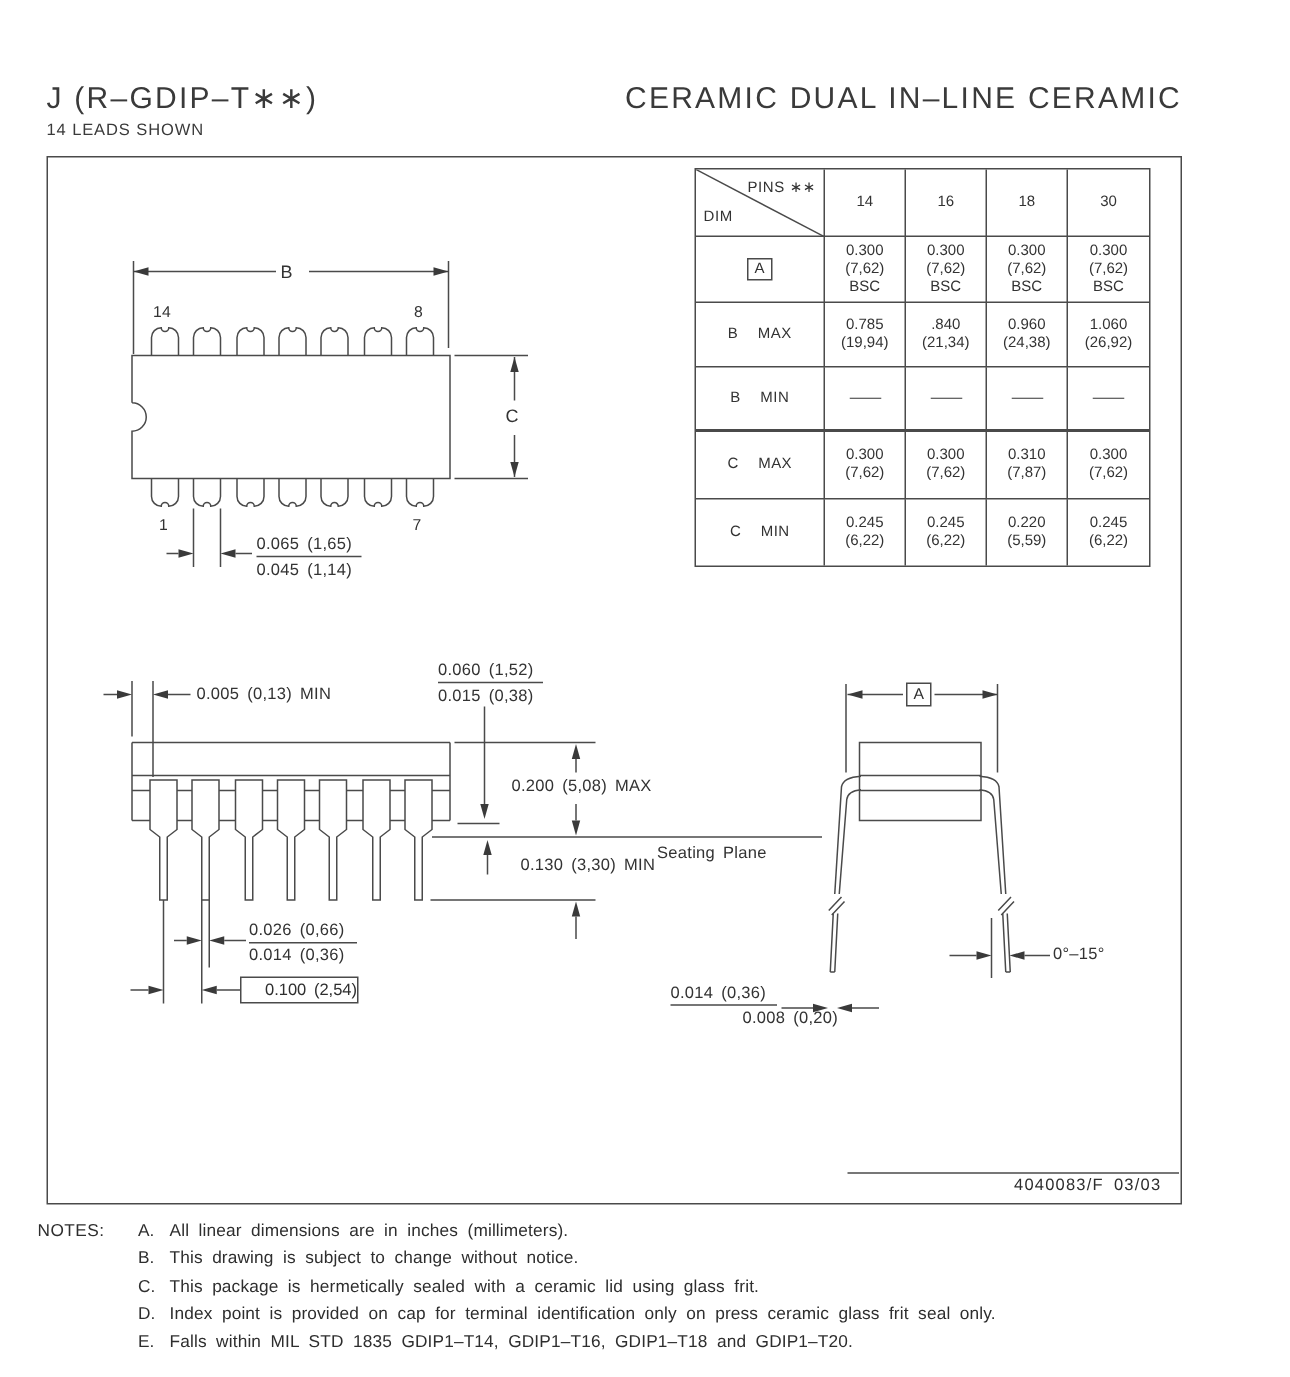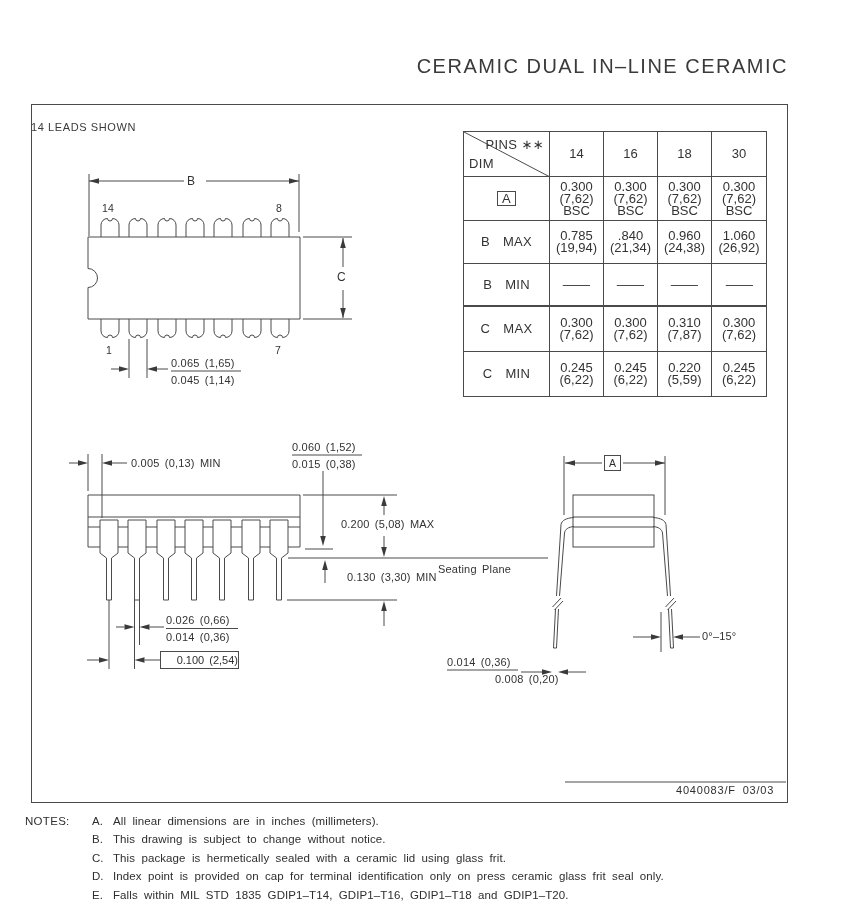--- a/index.html
+++ b/index.html
@@ -2,32 +2,32 @@
 <html><head>
 <meta charset="utf-8">
 <style>
   html,body{margin:0;padding:0;background:#ffffff;}
   #stage{
     position:relative;width:860px;height:918px;background:#fff;
     font-family:"Liberation Sans", sans-serif;color:#2e2e2e;overflow:hidden;
   }
   .abs{position:absolute;white-space:nowrap;}
   .t-big{font-size:20px;letter-spacing:1.5px;color:#3a3a3a;}
-  .t-sub{font-size:11px;letter-spacing:0.6px;color:#3a3a3a;margin-top:40px;}
+  .t-sub{font-size:11px;letter-spacing:0.6px;color:#3a3a3a;}
   .dim{font-size:11px;letter-spacing:0.2px;word-spacing:2px;color:#333;}
   #frame{position:absolute;left:31px;top:104px;width:755px;height:697px;border:1px solid #4a4a4a;}
   #drawing-svg{position:absolute;left:0;top:0;width:860px;height:918px;}
   .ln{stroke:#4a4a4a;stroke-width:1;fill:none;}
   .shape{stroke:#4a4a4a;stroke-width:1;fill:#ffffff;}
   .ah{fill:#3a3a3a;stroke:none;}
   
-  #dim-table{position:absolute;left:463px;top:131px;width:302px;height:264px;
+  #dim-table{position:absolute;left:463px;top:112px;width:302px;height:264px;
     display:grid;grid-template-columns:86px 54px 54px 54px 54px;
     grid-template-rows:45px 44px 43px 43px 45px 44px;
-    border:1px solid #4a4a4a;box-sizing:content-box;font-size:13px;color:#333;}
+    border:1px solid #4a4a4a;box-sizing:content-box;font-size:10px;color:#333;}
   .cell{border-right:1px solid #4a4a4a;border-bottom:1px solid #4a4a4a;
     display:flex;flex-direction:column;align-items:center;justify-content:center;
     line-height:12px;box-sizing:border-box;position:relative;}
   .cell.last-col{border-right:none;}
   .cell.last-row{border-bottom:none;}
   .cell.bold-bot{border-bottom-width:2px;}
   .rowlabel{flex-direction:row;gap:13px;letter-spacing:0.3px;}
   .a-box{border:1px solid #4a4a4a;padding:1px 4px;line-height:11px;}
   .corner{display:block;}
   .corner svg{position:absolute;left:0;top:0;}
@@ -43,20 +43,21 @@
   
   .note-key{position:absolute;left:92px;font-size:11.5px;}
   .note-text{position:absolute;left:113px;font-size:11.5px;word-spacing:3px;letter-spacing:0.1px;}
   #title-block-text{font-size:11px;letter-spacing:0.8px;word-spacing:3px;}
 </style>
 </head>
 <body>
 
 <div id="stage">
 
+  <div class="abs t-big" style="left:31px;top:53px;">J  (R–GDIP–T∗∗)</div>
   <div class="abs t-sub" style="left:31px;top:81px;">14 LEADS SHOWN</div>
   <div class="abs t-big" style="right:72px;top:55px;">CERAMIC DUAL IN–LINE CERAMIC</div>
 
   <div id="frame"></div>
 
   <svg id="drawing-svg" viewBox="0 0 860 918">
 
     <g>
 
       <g>

